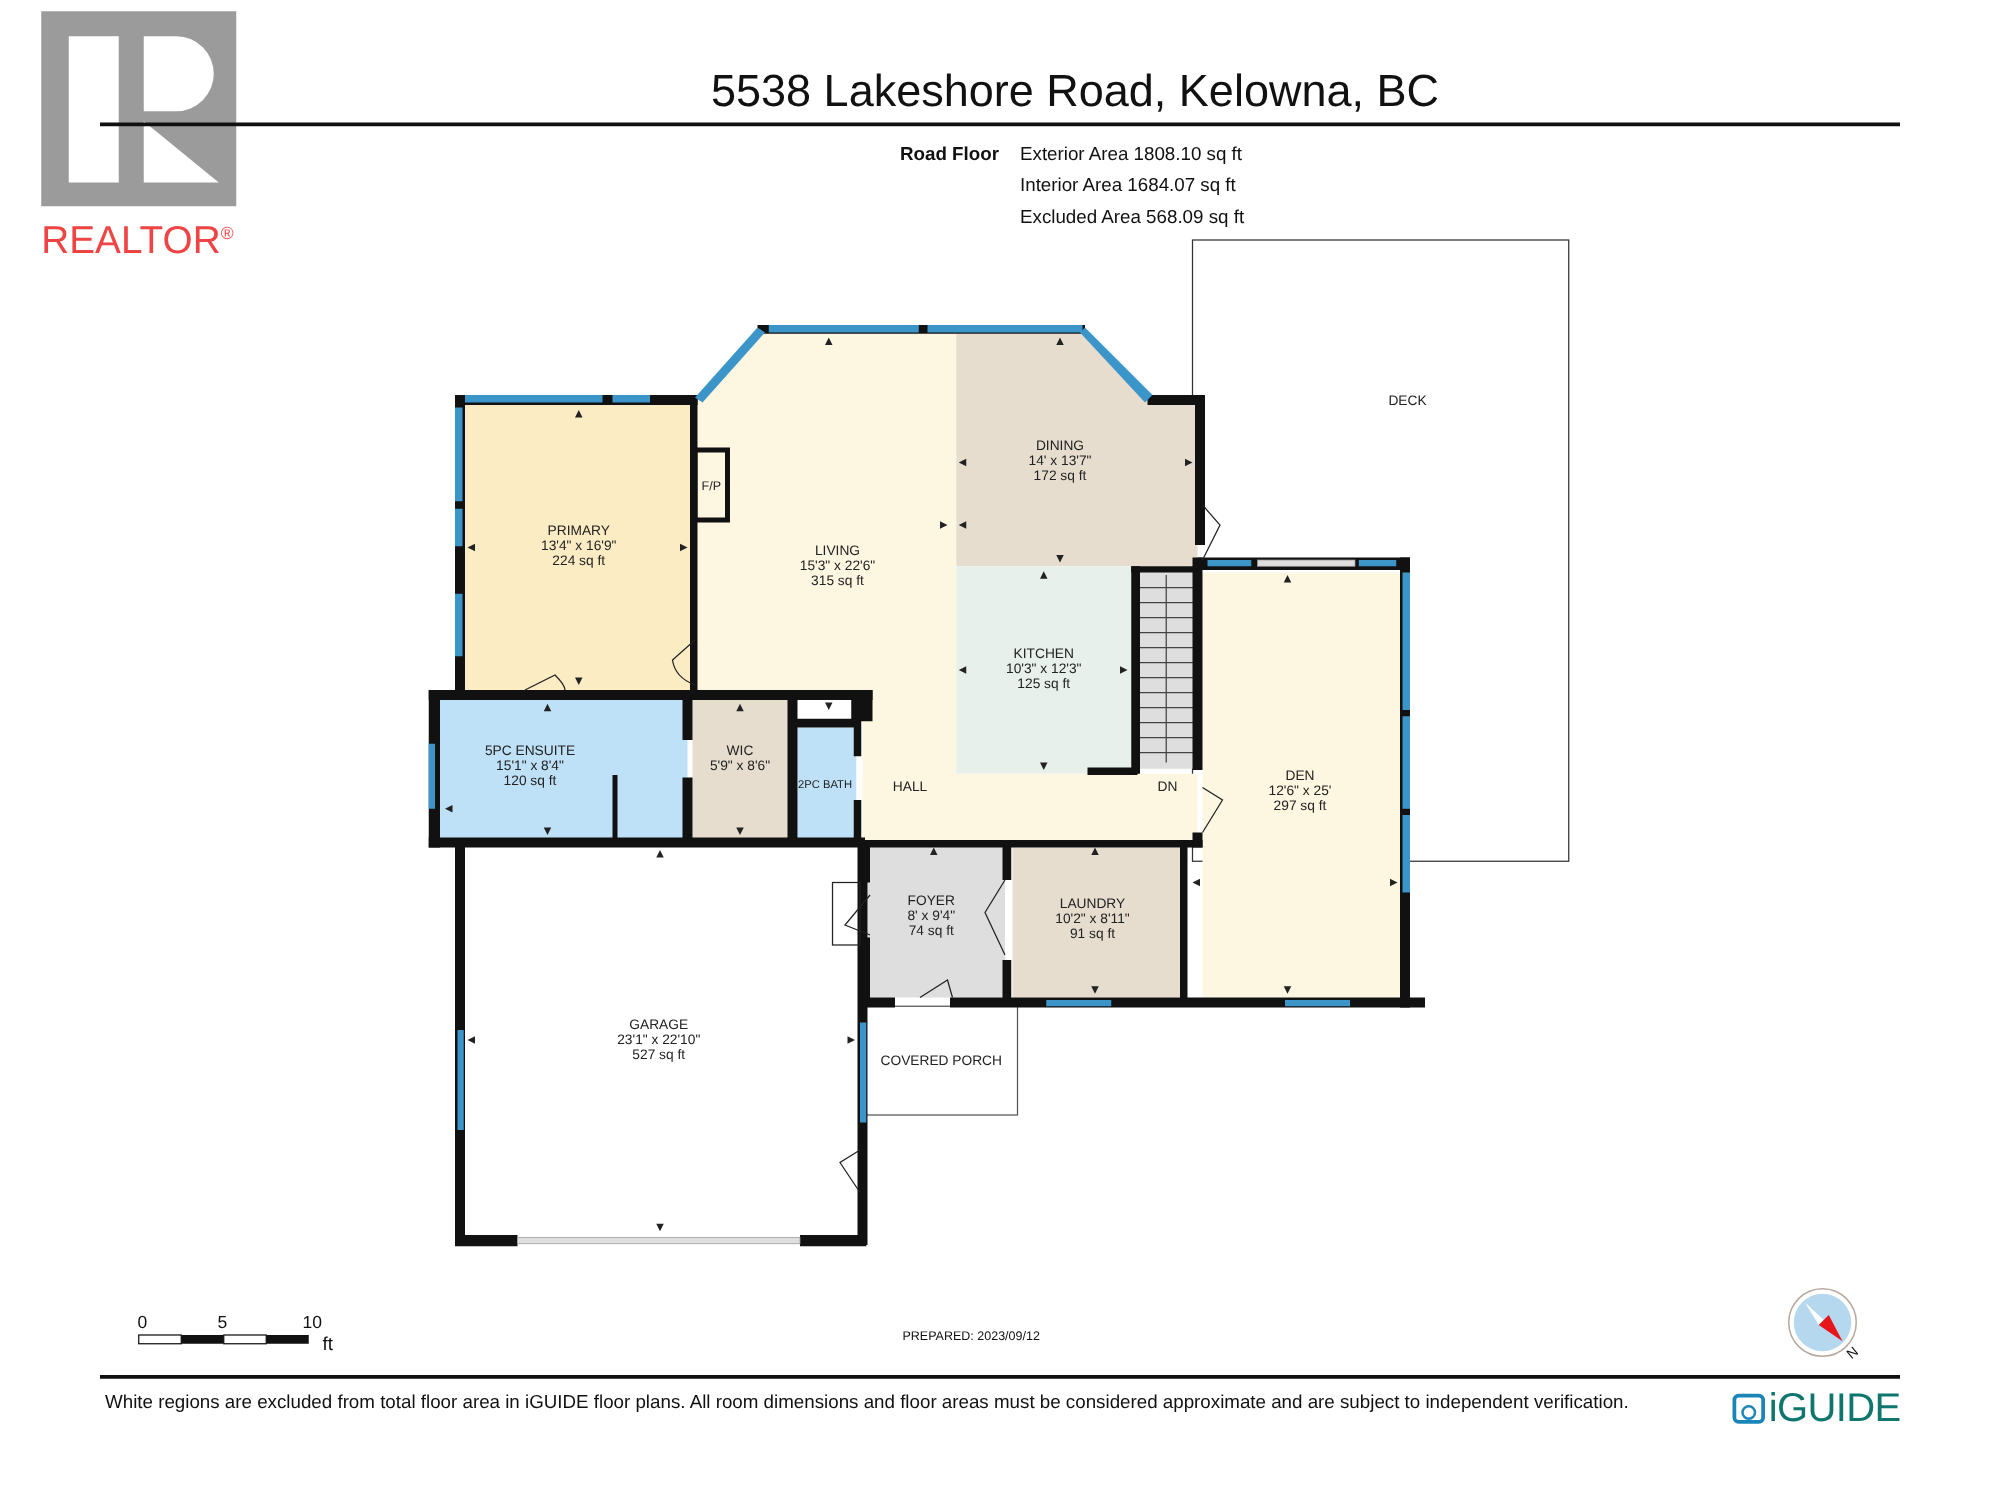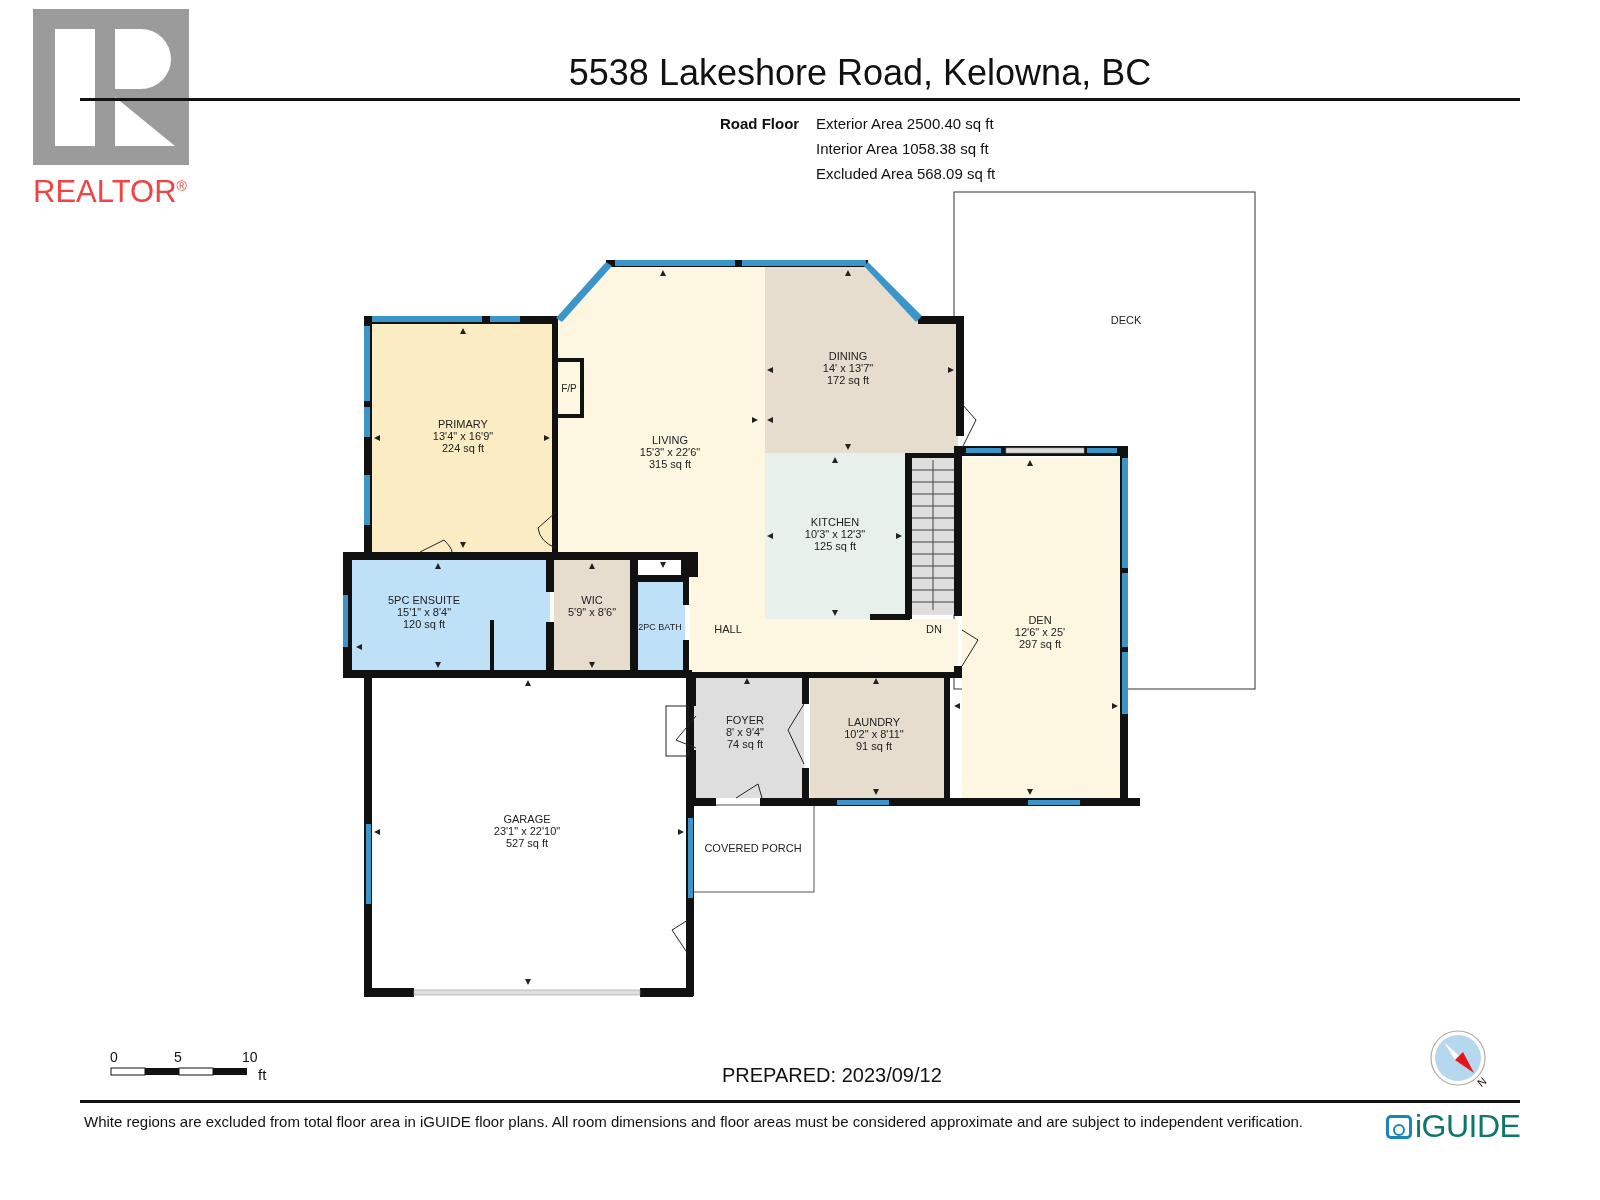--- a/index.html
+++ b/index.html
@@ -10,21 +10,21 @@
   #realtor-word{font-size:31px;color:#ef4444;letter-spacing:0px;margin-top:4px;line-height:34px;}
   #realtor-word sup{font-size:14px;}
   #title{left:0;width:1600px;top:52px;text-align:center;font-weight:normal;font-size:36px;}
   #title span{position:relative;left:60px;}
   #rule-top{left:80px;top:98px;width:1440px;height:3px;background:#111;}
   #summary{left:700px;top:111px;font-size:15px;line-height:25px;}
   #summary .lbl{position:absolute;left:20px;font-weight:bold;white-space:nowrap;}
   #summary .vals{position:absolute;left:116px;white-space:nowrap;}
   svg text{font-family:"Liberation Sans",sans-serif;}
   #scale{left:110px;top:1048px;}
-  #prepared{left:722px;top:1064px;font-size:20px;}
+  #prepared{left:722px;top:1064px;font-size:10px;}
   #rule-bottom{left:80px;top:1100px;width:1440px;height:3px;background:#111;}
   #disclaimer{left:84px;top:1113px;font-size:15px;}
   #iguide{left:1386px;top:1108px;font-size:32px;color:#0f766e;letter-spacing:-0.5px;}
   #iguide .ico{display:inline-block;width:26px;height:24px;border:3px solid #1a86b8;border-radius:5px;box-sizing:border-box;vertical-align:-2px;margin-right:3px;position:relative;}
   #iguide .ico:after{content:"";position:absolute;left:4px;top:6px;width:8px;height:8px;border:2px solid #1a86b8;border-radius:50%;}
 </style>
 </head>
 <body>
 
 <div class="abs" id="realtor-logo">
@@ -37,22 +37,22 @@
   </div>
   <div id="realtor-word"><span>REALTOR</span><sup>®</sup></div>
 </div>
 
 <div class="abs" id="title"><span>5538 Lakeshore Road, Kelowna, BC</span></div>
 <div class="abs" id="rule-top"></div>
 
 <div class="abs" id="summary">
   <div class="lbl">Road Floor</div>
   <div class="vals">
-    <div>Exterior Area 2500.40 sq ft</div>
-    <div>Interior Area 1058.38 sq ft</div>
+    <div>Exterior Area 1808.10 sq ft</div>
+    <div>Interior Area 1684.07 sq ft</div>
     <div>Excluded Area 568.09 sq ft</div>
   </div>
 </div>
 
 <svg class="abs" style="left:0;top:0;" width="1600" height="1200" viewBox="0 0 1600 1200">
 
   <rect x="954" y="192" width="301" height="497" fill="#fff" stroke="#333" stroke-width="1"></rect>
 
   <rect x="692" y="805" width="122" height="87" fill="#fff" stroke="#555" stroke-width="1"></rect>
 

